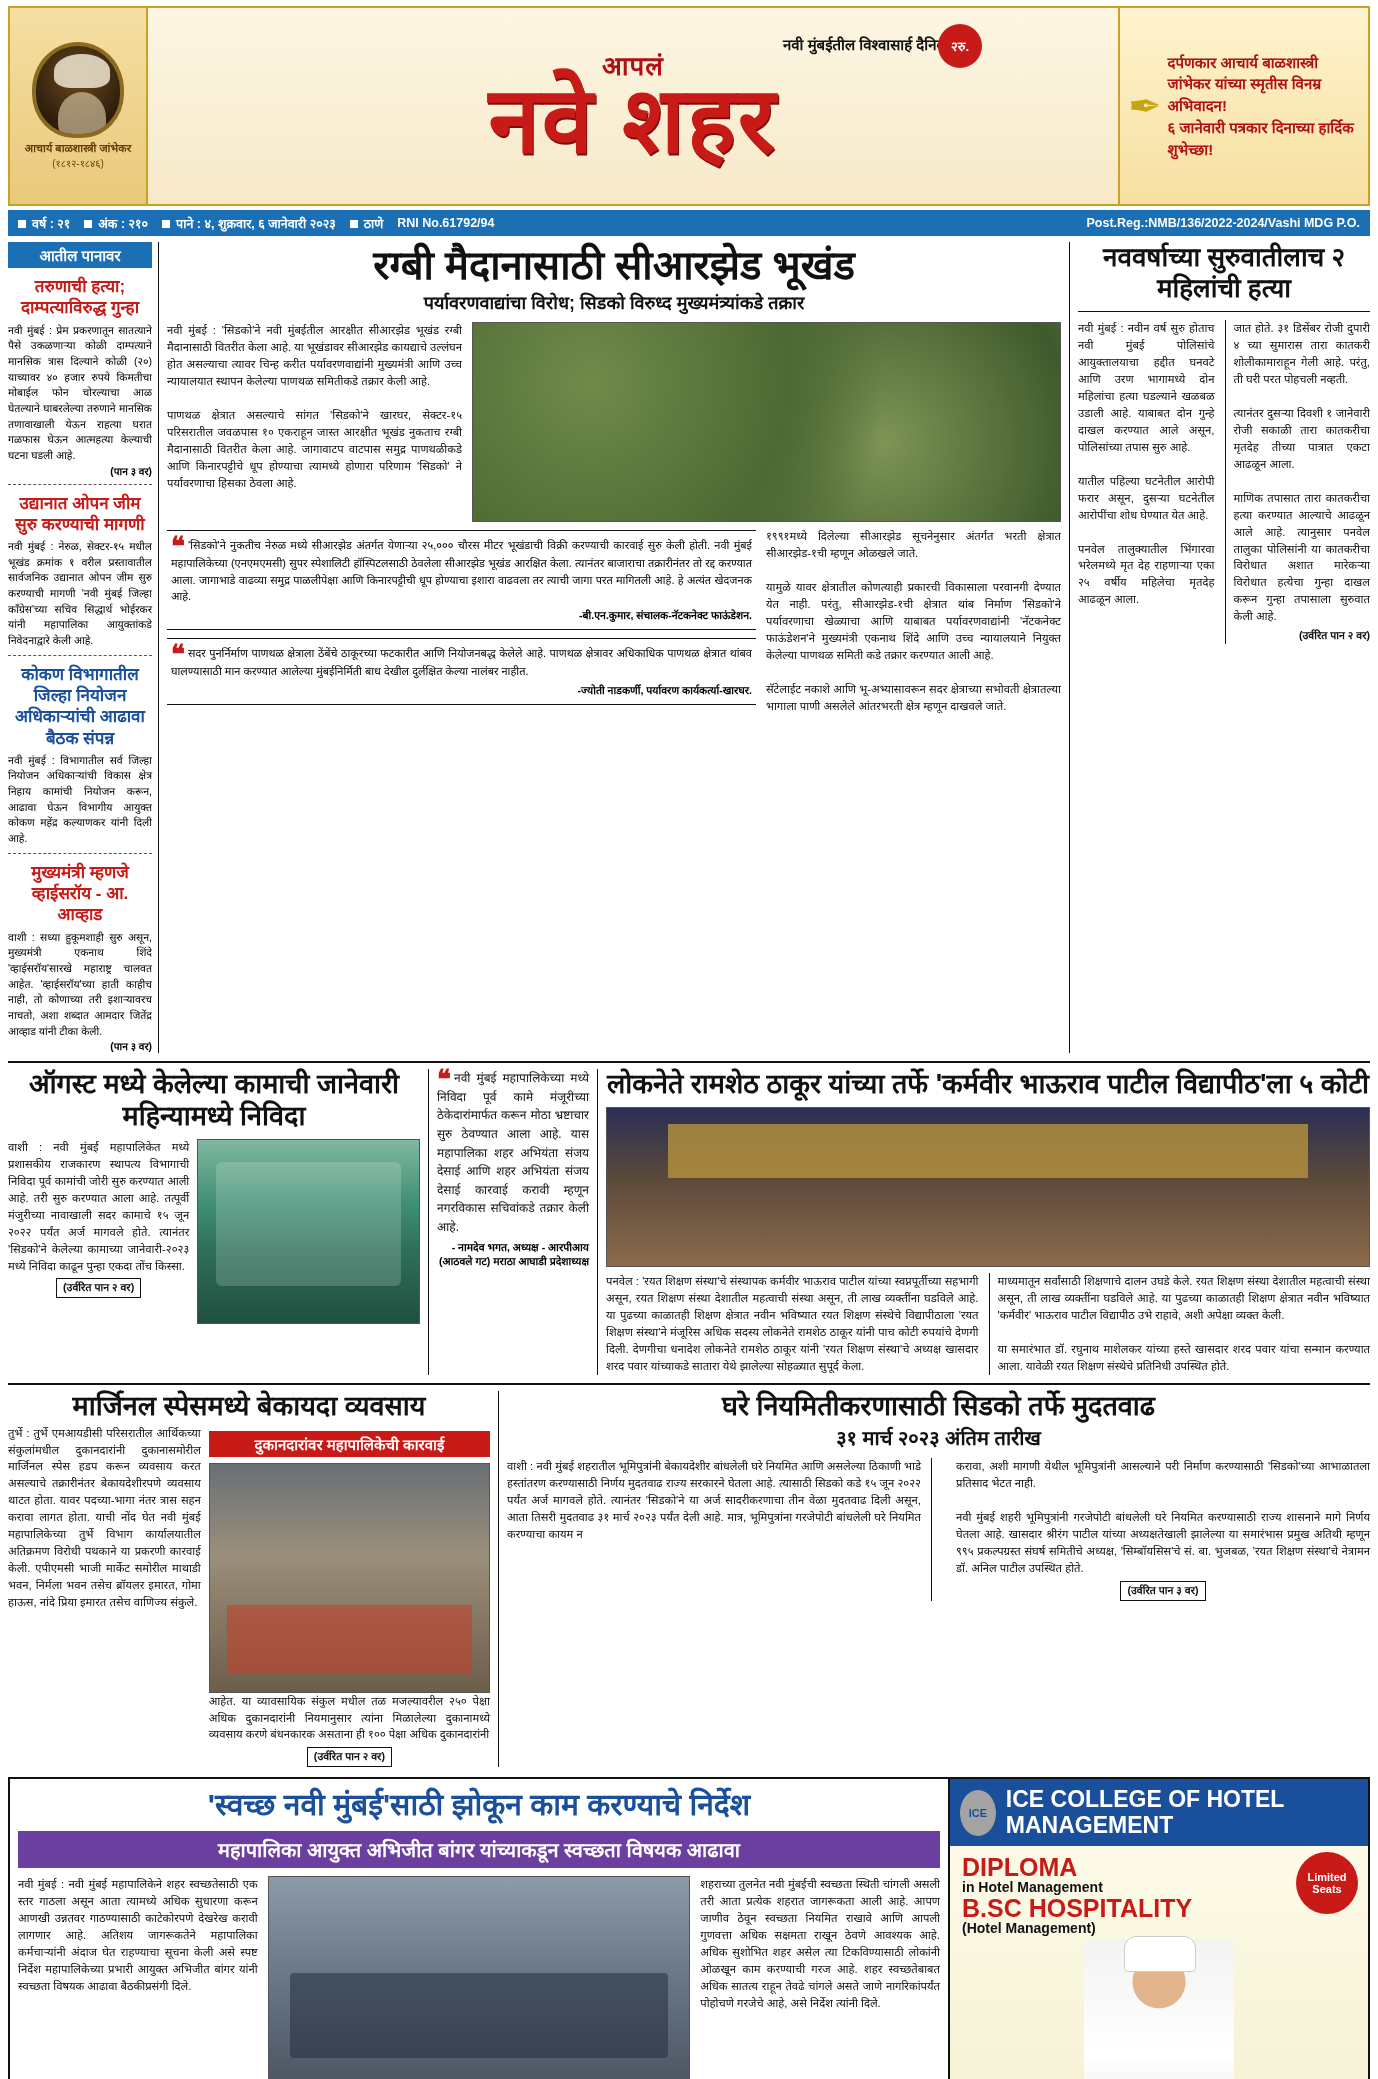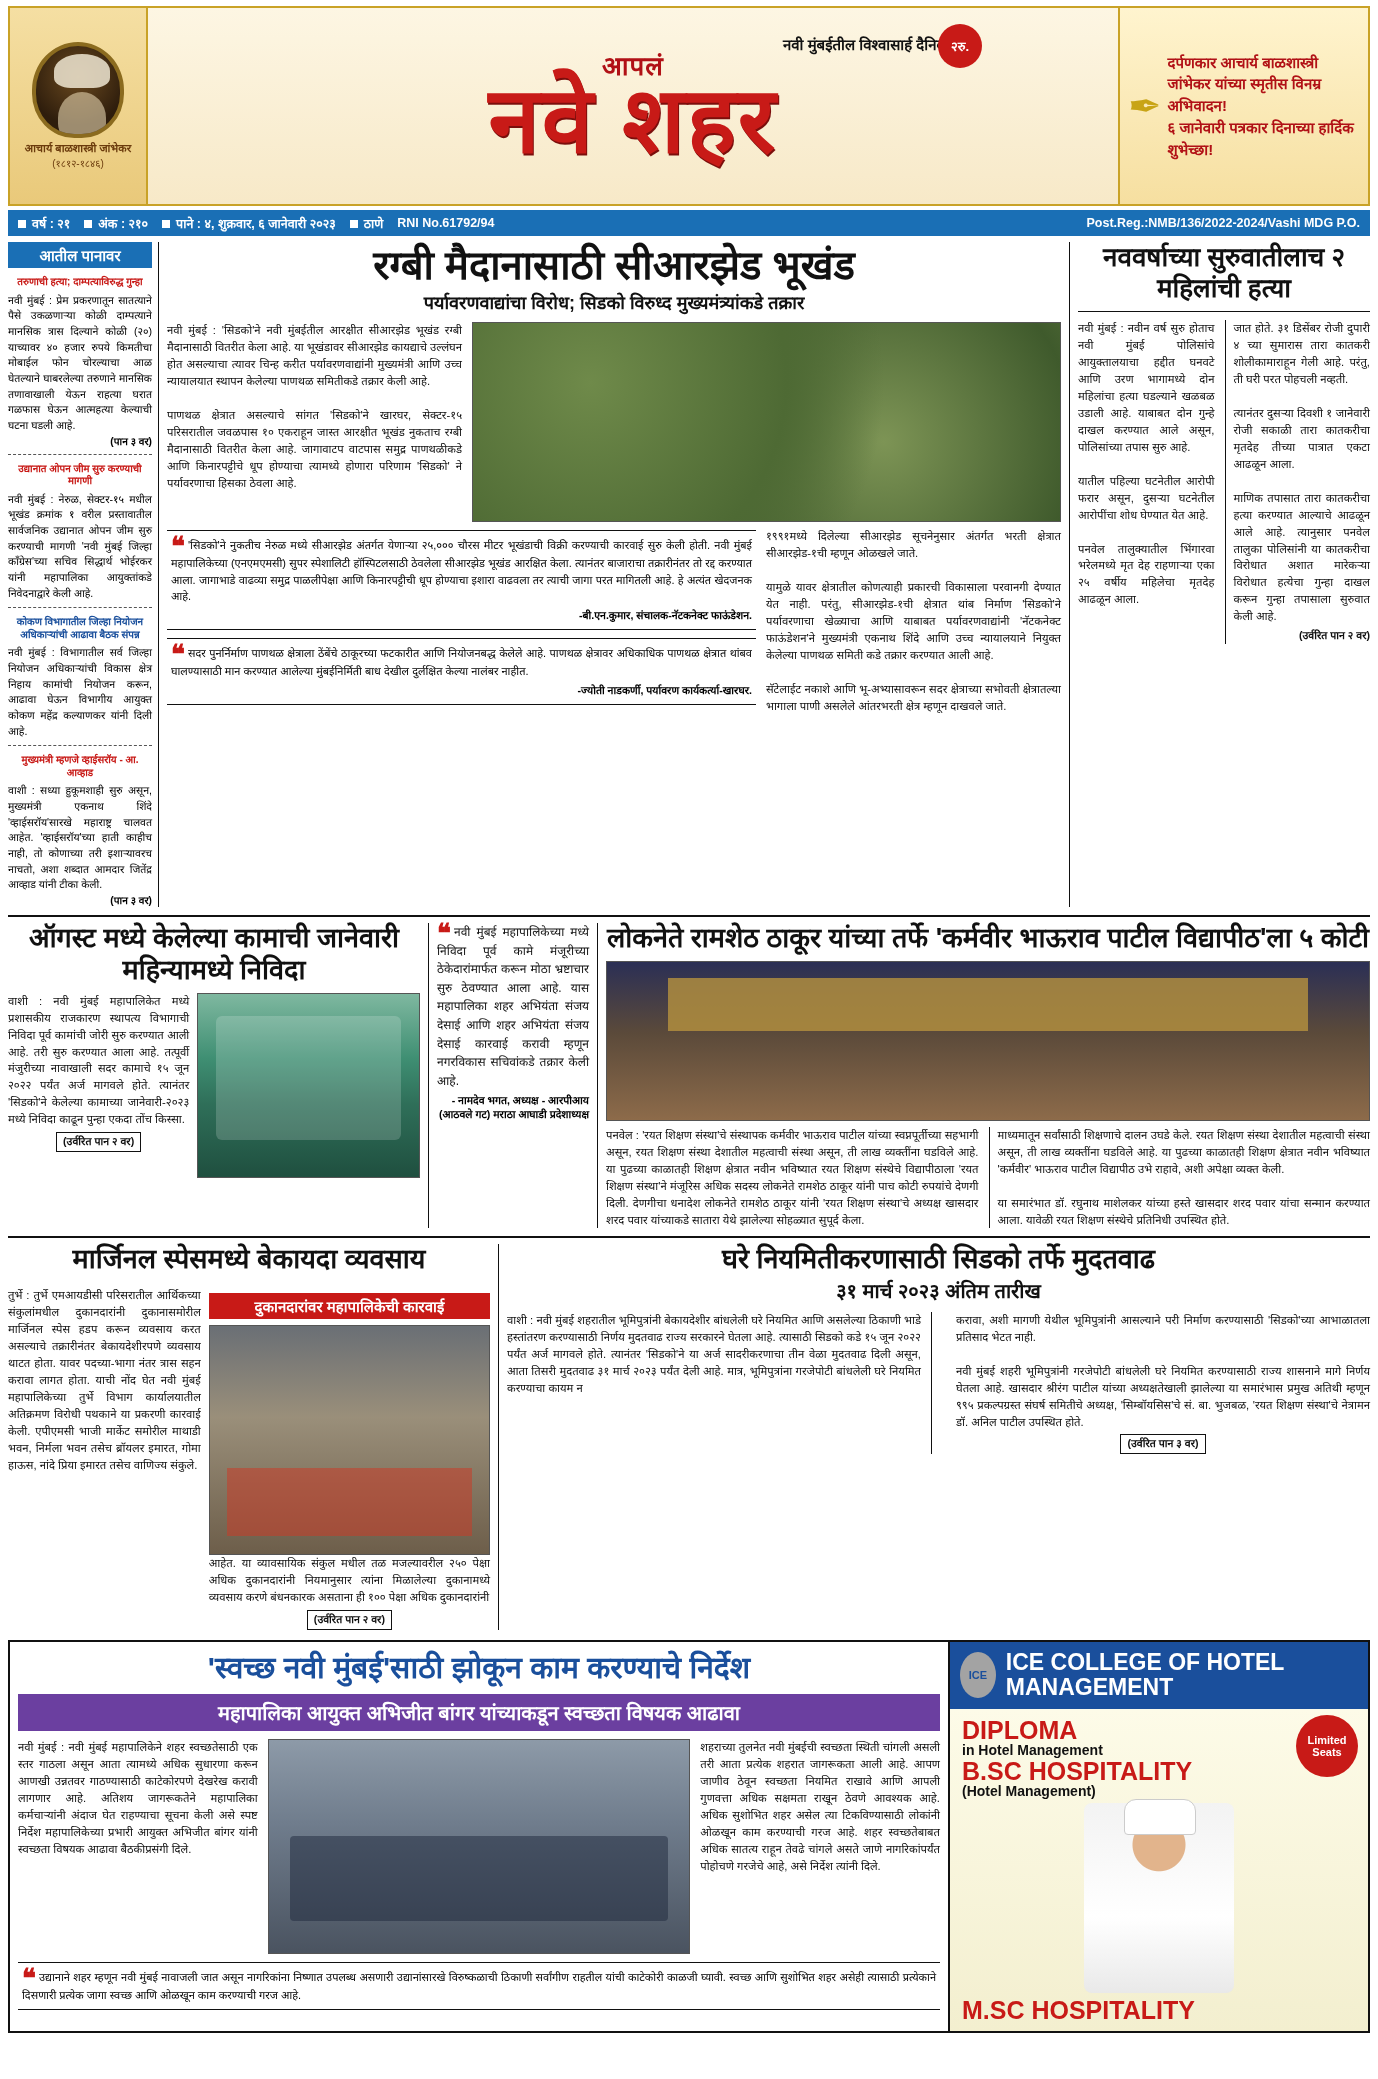--- a/index.html
+++ b/index.html
@@ -52,21 +52,21 @@
   .hdl { font-weight:bold; color:#111; text-align:center; line-height:1.18; }
   .body-txt { font-size:11.3px; line-height:1.5; text-align:justify; color:#111; }
 
   
   .sec-top { display:flex; margin-top:6px; }
   .col-left { width:150px; padding-right:6px; }
   .col-mid { flex:1; padding:0 8px; border-left:1px solid #111; border-right:1px solid #111;}
   .col-right { width:300px; padding-left:8px; }
 
   .side-head { background:#1a6fb5; color:#fff; font-size:15px; font-weight:bold; text-align:center; padding:3px 0; }
-  .side-item-h { color:#c81a17; font-size:10px; font-weight:bold; text-align:center; line-height:1.25; margin:8px 0 4px;}
+  .side-item-h { color:#c81a17; font-size:17px; font-weight:bold; text-align:center; line-height:1.25; margin:8px 0 4px;}
   .side-item-h.blue { color:#1a4f9c; }
   .side-txt { font-size:10.6px; line-height:1.48; text-align:justify;}
   .side-credit { text-align:right; font-size:10.2px; font-weight:bold; }
   .dash { border-top:1px dashed #555; margin:6px 0; }
 
   .main-hdl { font-size:40px; }
   .main-sub { font-size:18px; color:#111; margin-top:4px; font-weight:bold;}
   .photo { width:100%; display:block; border:1px solid #555;}
   .ph-aerial { height:200px; background:
       radial-gradient(circle at 20% 30%, #6f8a4a, #4e6a34 40%, transparent 60%),
@@ -288,21 +288,21 @@
 
 या समारंभात डॉ. रघुनाथ माशेलकर यांच्या हस्ते खासदार शरद पवार यांचा सन्मान करण्यात आला. यावेळी रयत शिक्षण संस्थेचे प्रतिनिधी उपस्थित होते.</div>
         </div>
       </div>
     </div>
   </div>
 
   <div class="band3">
     <div class="b3a">
       <div class="hdl hdl2">मार्जिनल स्पेसमध्ये बेकायदा व्यवसाय</div>
-      <div class="cols" style="gap:8px; margin-top:11px;">
+      <div class="cols" style="gap:8px; margin-top:2px;">
         <div style="width:40%;" class="body-txt">
           <div>तुर्भे : तुर्भे एमआयडीसी परिसरातील आर्थिकच्या संकुलांमधील दुकानदारांनी दुकानासमोरील मार्जिनल स्पेस हडप करून व्यवसाय करत असल्याचे तक्रारीनंतर बेकायदेशीरपणे व्यवसाय थाटत होता. यावर पदच्या-भागा नंतर त्रास सहन करावा लागत होता. याची नोंद घेत नवी मुंबई महापालिकेच्या तुर्भे विभाग कार्यालयातील अतिक्रमण विरोधी पथकाने या प्रकरणी कारवाई केली.
 
 एपीएमसी भाजी मार्केट समोरील माथाडी भवन, निर्मला भवन तसेच ब्रॉयलर इमारत, गोमा हाऊस, नांदे प्रिया इमारत तसेच वाणिज्य संकुले.</div>
         </div>
         <div style="flex:1;">
           <div class="redbar">दुकानदारांवर महापालिकेची कारवाई</div>
           <div class="photo ph-shop"></div>
         </div>
       </div>

